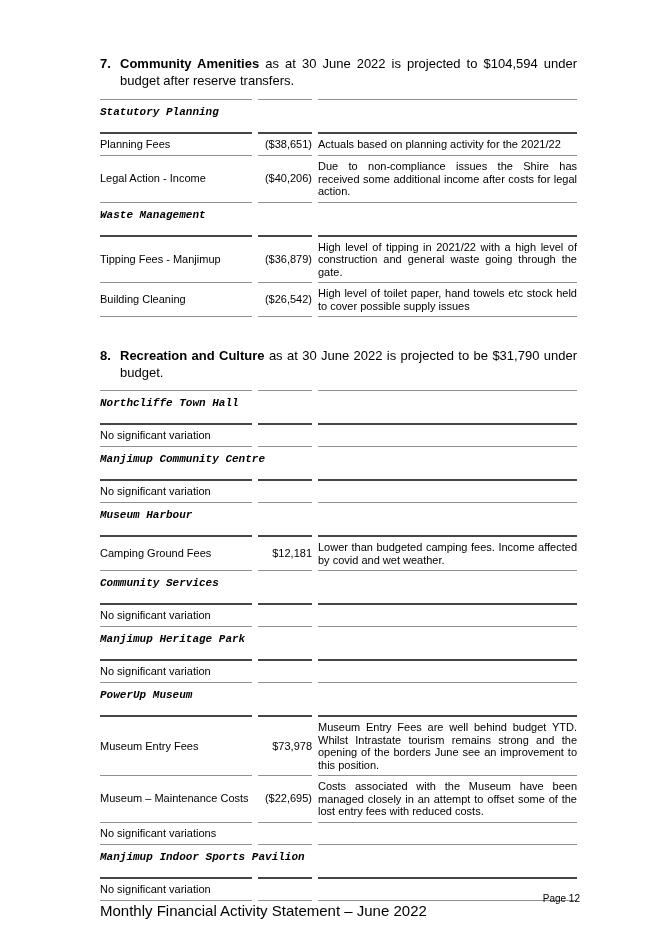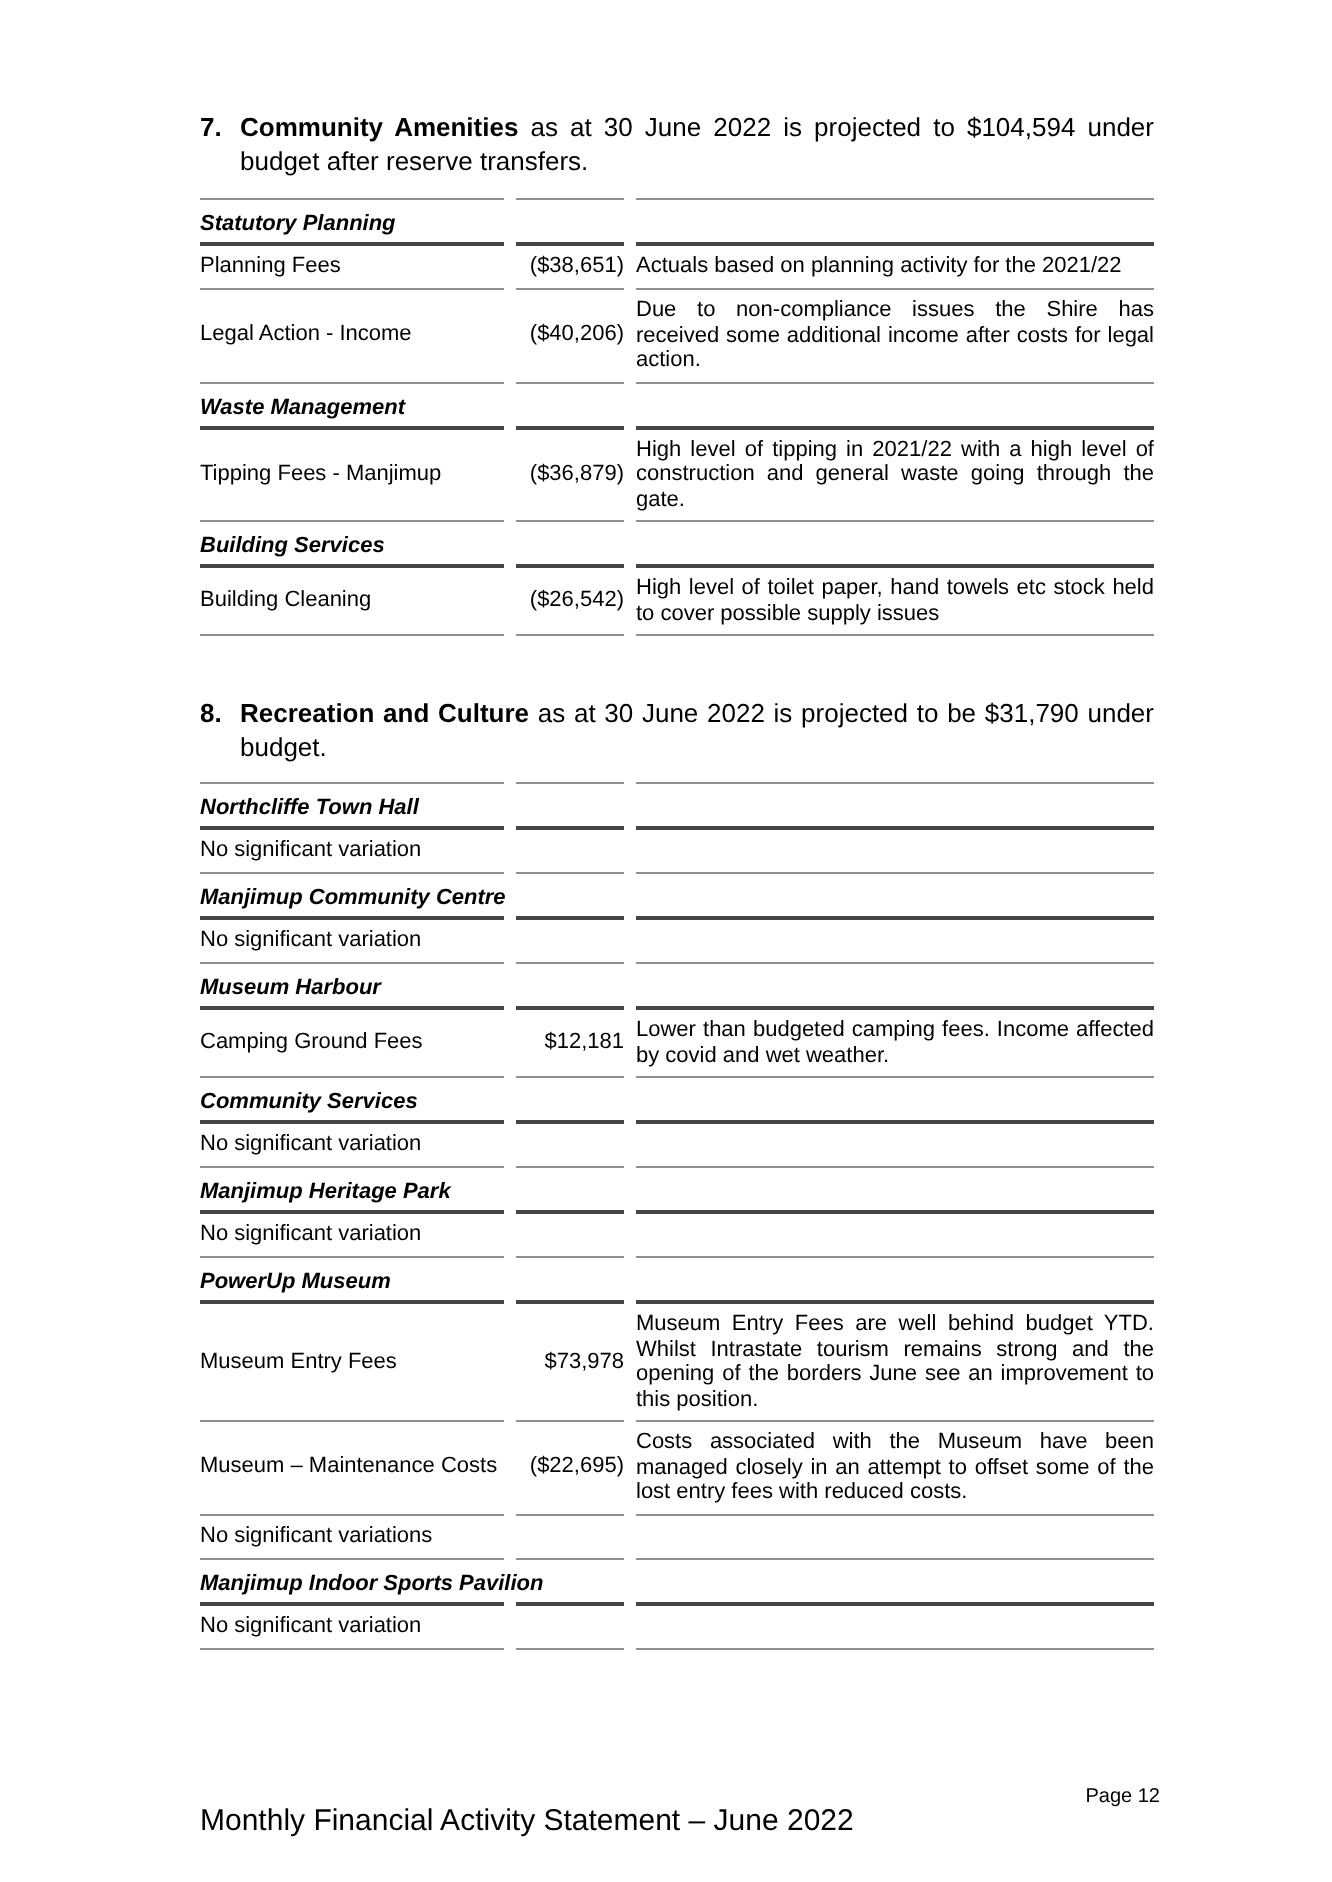--- a/index.html
+++ b/index.html
@@ -46,21 +46,22 @@
   table.vartable td {
     font-size: 11px;
     padding: 4px 0;
     vertical-align: middle;
     border-bottom: 1px solid #8f8f8f;
     overflow: visible;
   }
   tr.first td { border-top: 1px solid #8f8f8f; }
   tr.group td {
     border-bottom: 2px solid #454545;
-    padding: 6px 0 2px 0;
+    padding: 6px 0 13px 0;
+    font-family: Liberation Mono, monospace;
   }
   tr.group td.c1 {
     font-weight: bold;
     font-style: italic;
     white-space: nowrap;
   }
   td.c1 { line-height: 13px; text-align: justify; }
   td.c2 { text-align: right; line-height: 13px; }
   td.c3 { text-align: justify; line-height: 12.5px; }
 
@@ -117,25 +118,20 @@
           <tr class="group">
             <td class="c1">Waste Management</td>
             <td class="c2"></td>
             <td class="c3"></td>
           </tr>
           <tr class="item">
             <td class="c1">Tipping Fees - Manjimup</td>
             <td class="c2">($36,879)</td>
             <td class="c3">High level of tipping in 2021/22 with a high level of construction and general waste going through the gate.</td>
           </tr>
-          <tr class="group">
-            <td class="c1">Building Services</td>
-            <td class="c2"></td>
-            <td class="c3"></td>
-          </tr>
           <tr class="item">
             <td class="c1">Building Cleaning</td>
             <td class="c2">($26,542)</td>
             <td class="c3">High level of toilet paper, hand towels etc stock held to cover possible supply issues</td>
           </tr>
         </tbody>
     </table>
   </section>
 
   <section class="sec8">

